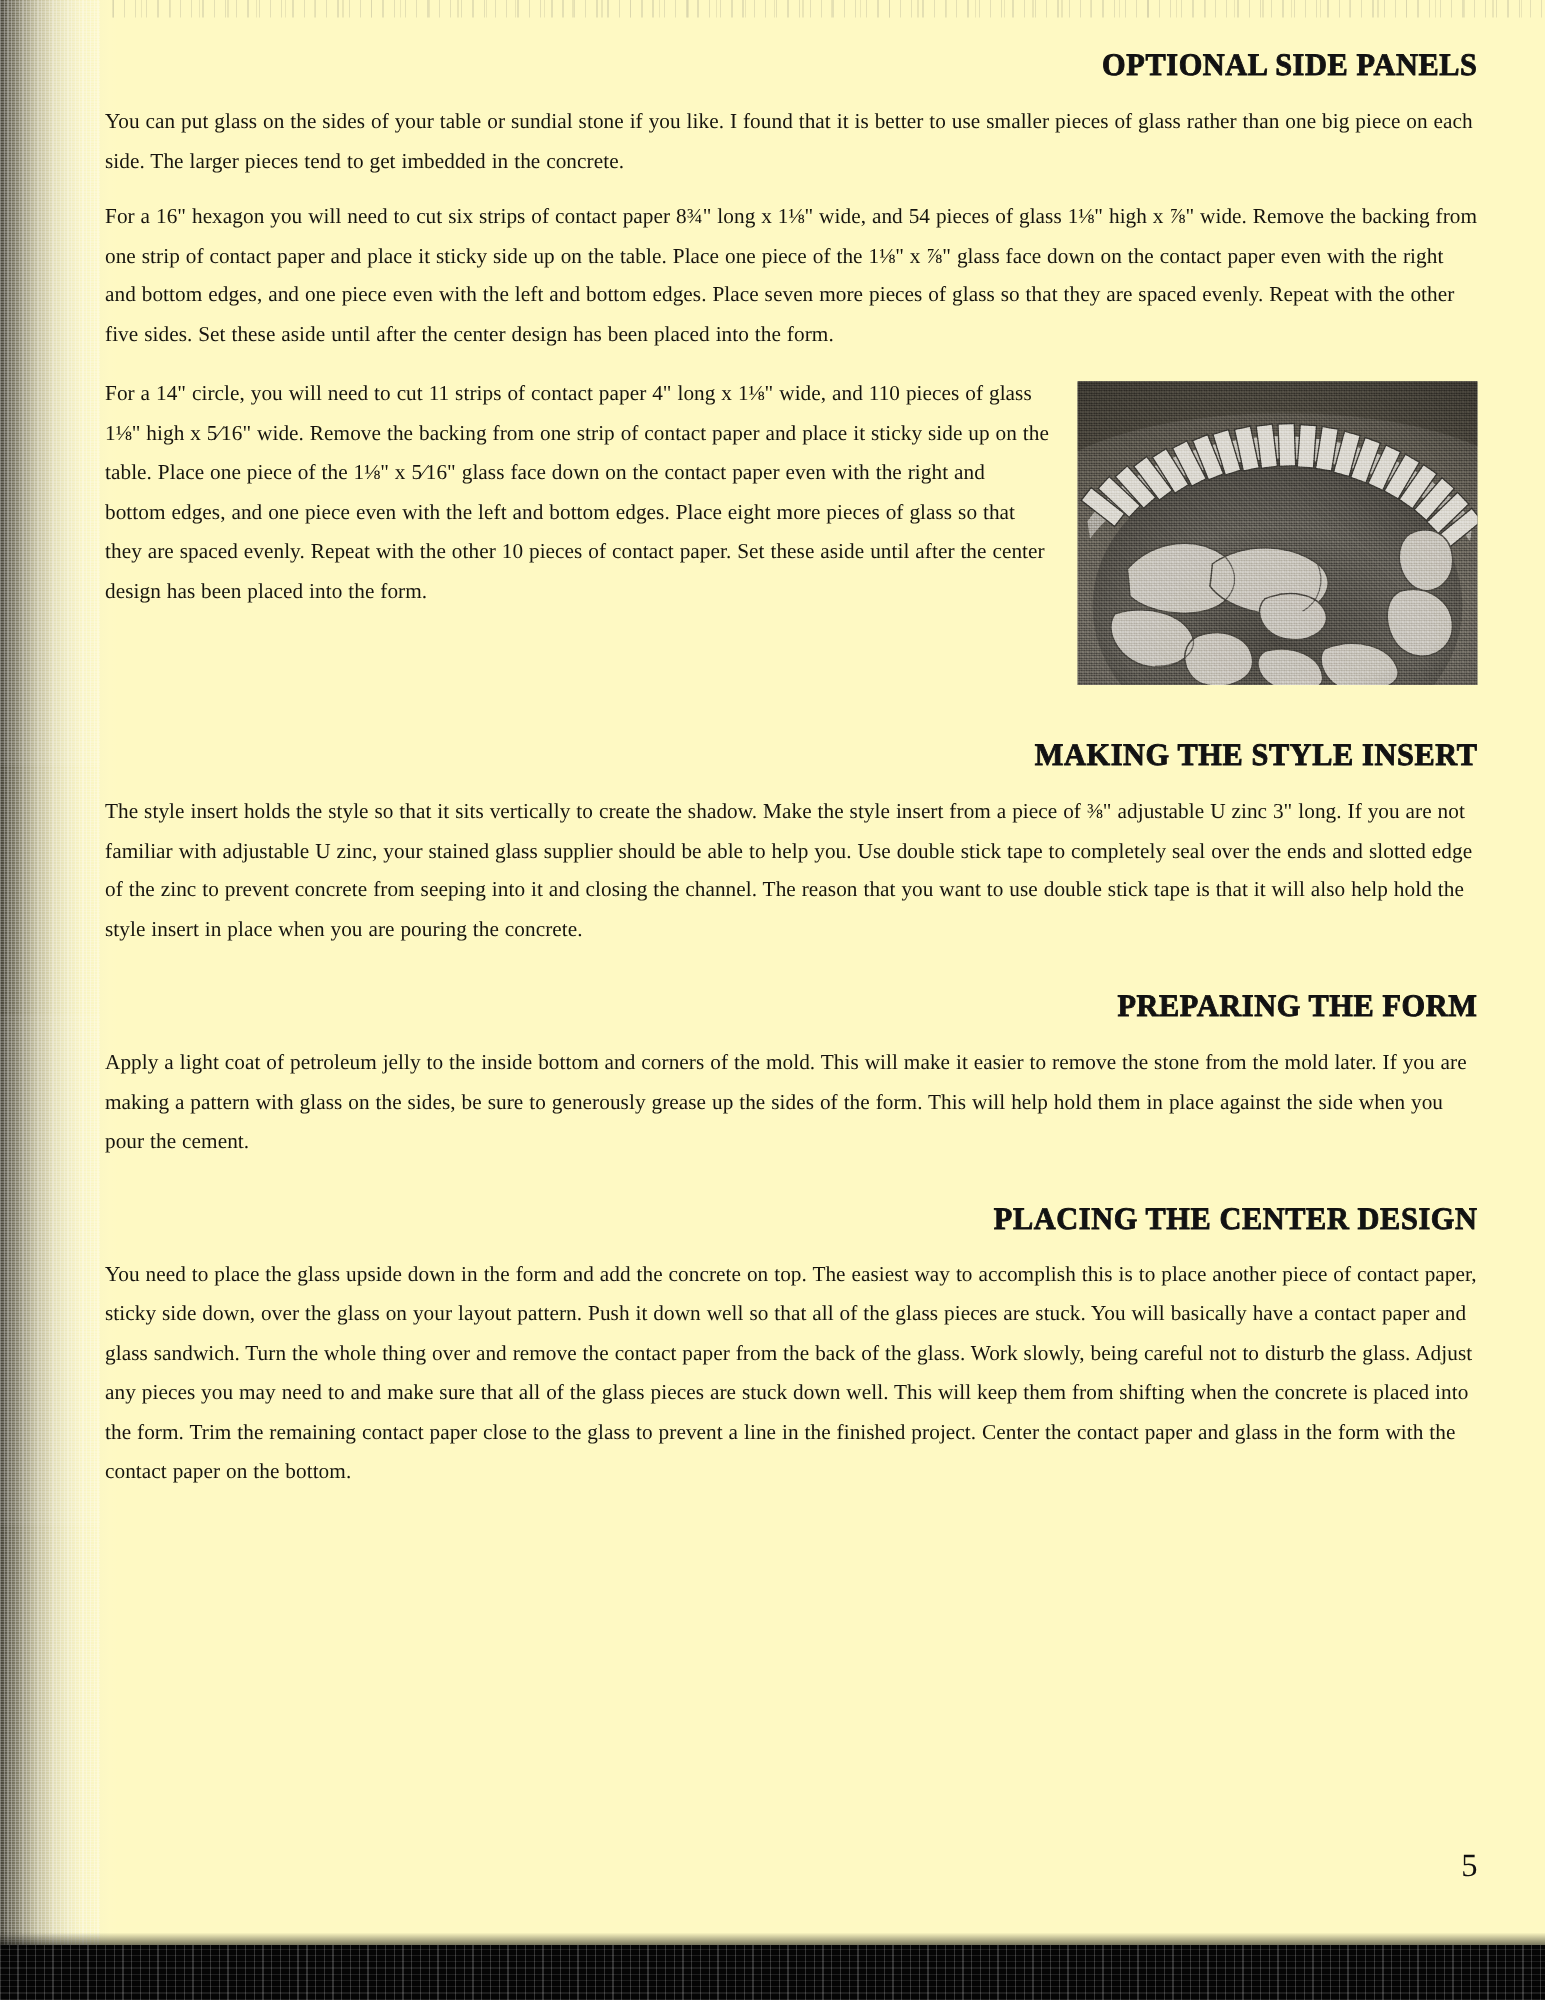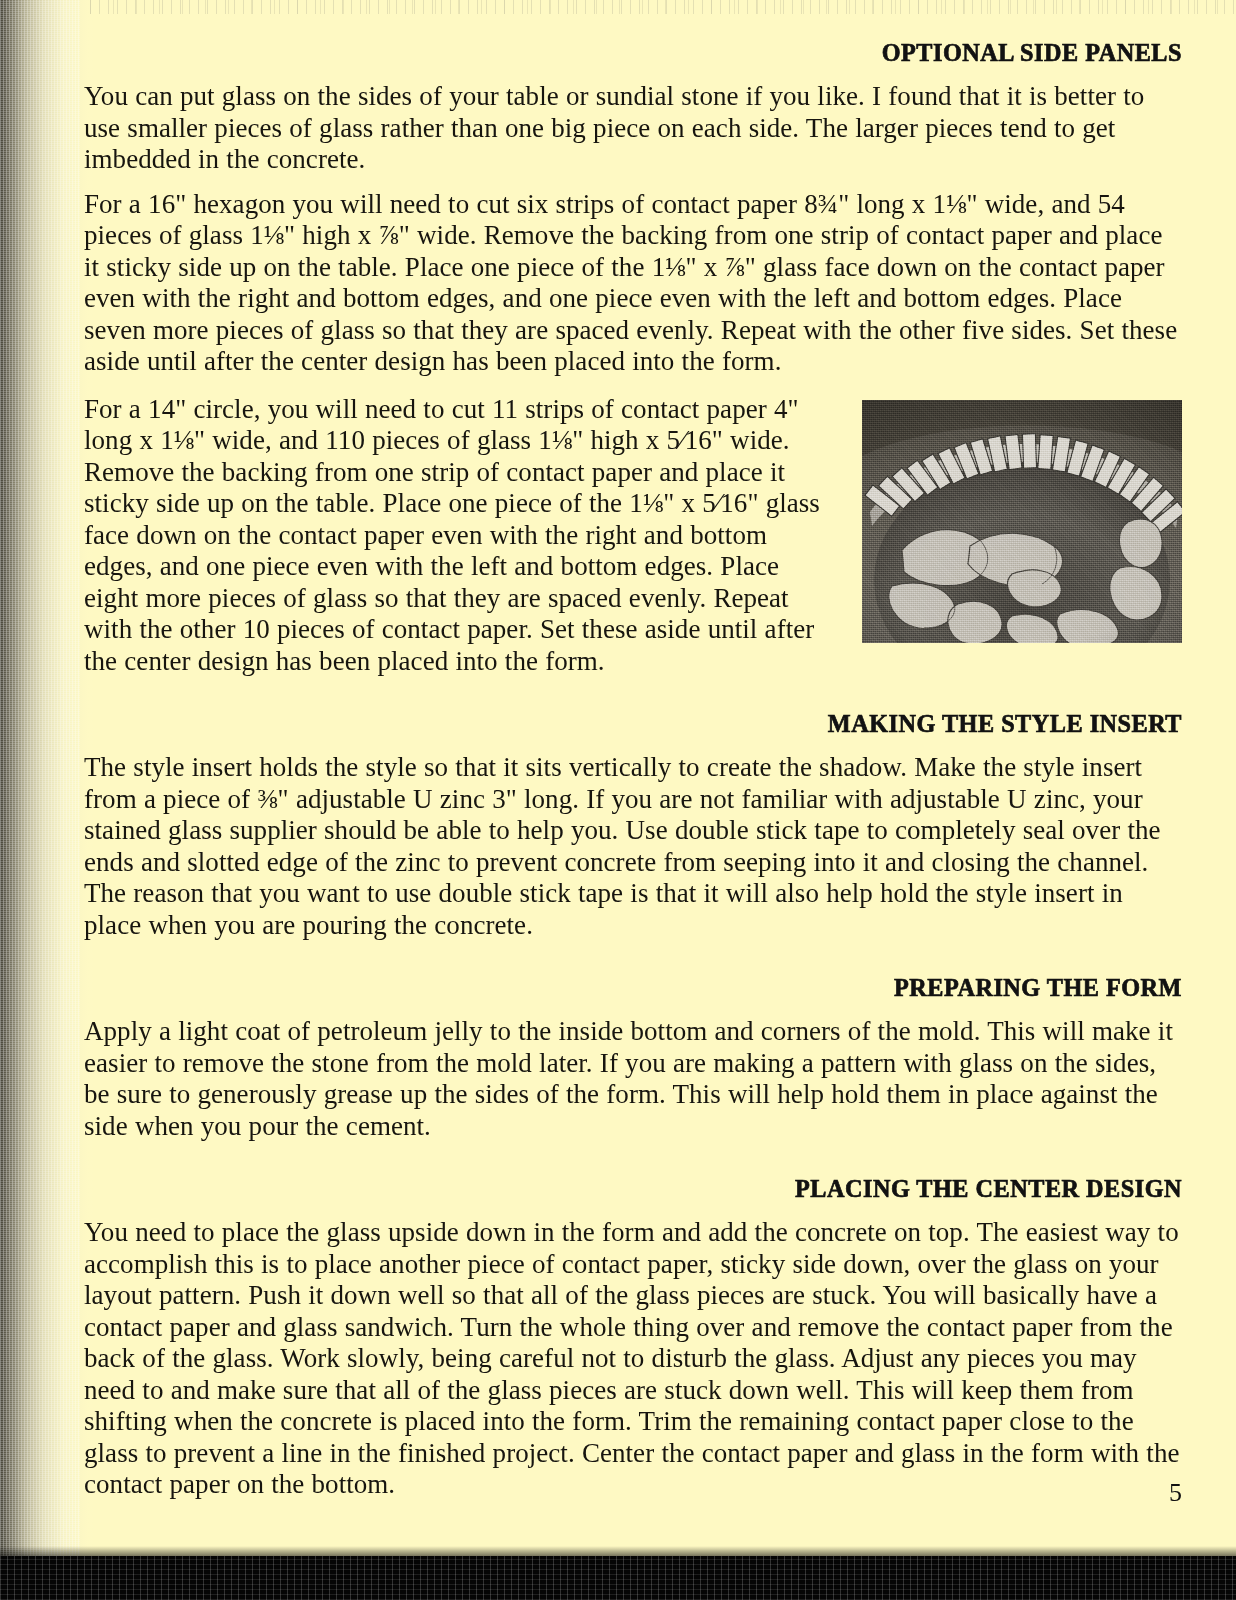--- a/index.html
+++ b/index.html
@@ -88,21 +88,21 @@
     letter-spacing: 0.5px;
     line-height: 1.0;
     color: #121212;
     -webkit-text-stroke: 0.7px #121212;
     transform: scaleX(0.97);
     transform-origin: right center;
   }
 
   p.body {
     margin: 0;
-    font-size: 27px;
+    font-size: 17px;
     line-height: 31.5px;
     color: #17150f;
     text-align: left;
     letter-spacing: 0.05px;
     word-spacing: 0.4px;
   }
 
   p.body + p.body { margin-top: 13px; }
 
   .gap-sm { height: 16px; }

